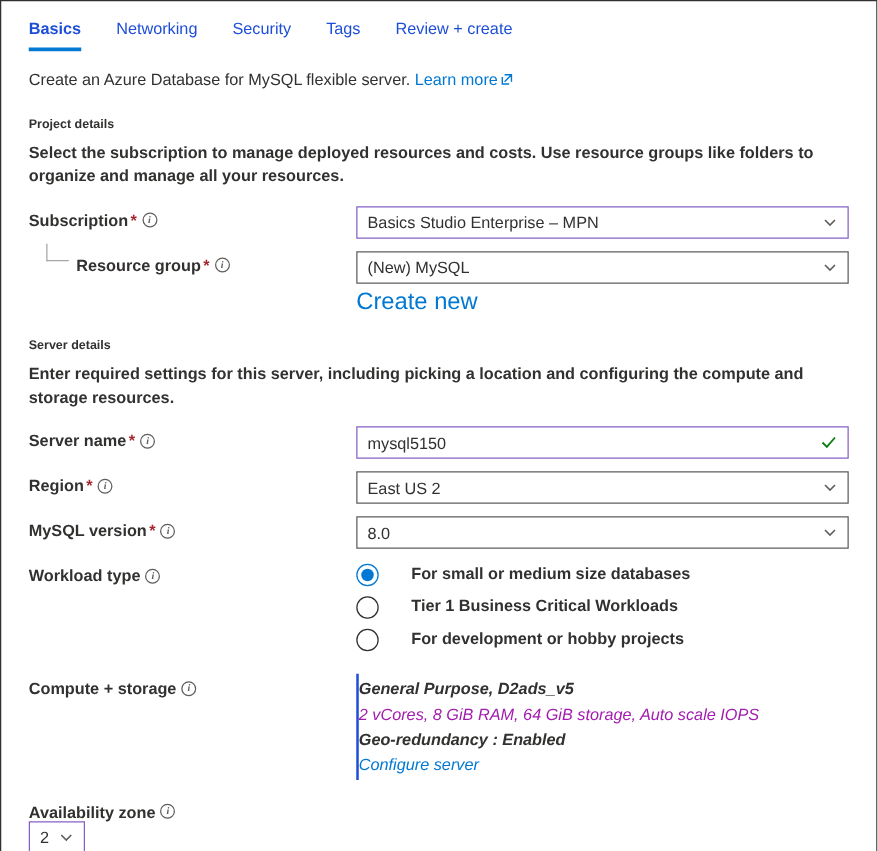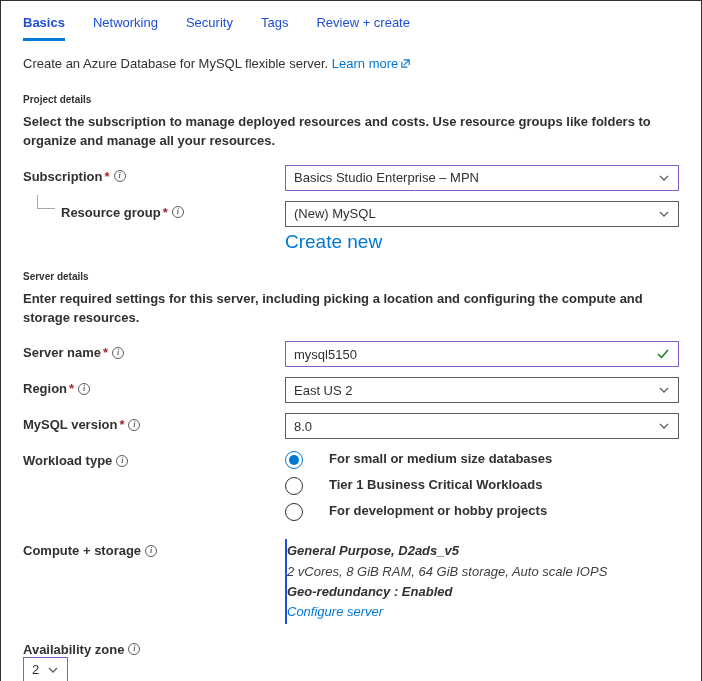--- a/index.html
+++ b/index.html
@@ -155,21 +155,21 @@
     border-radius: 50%;
   }
   .radio-label { font-weight:600; }
   .compute-box {
     border-left: 2px solid #1d4ed8;
     padding: 2px 0 2px 0;
     line-height: 1.55;
     font-style: italic;
   }
   .compute-title { font-weight:600; }
-  .compute-detail { color:#404040; }
+  .compute-detail { color:#a21caf; }
   .compute-geo { font-weight:600; }
   .compute-link { color:#0078d4; cursor:pointer; }
 </style>
 </head>
 <body>
 
 <div class="page">
 
   <div class="tabs">
     <div class="tab active">Basics</div>

